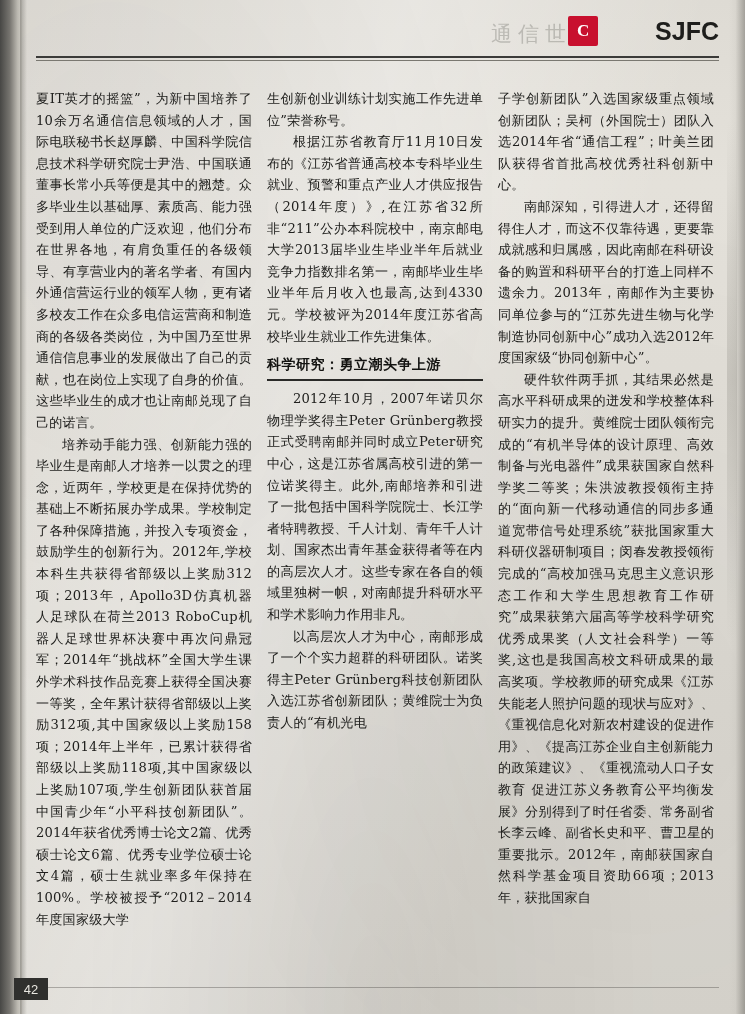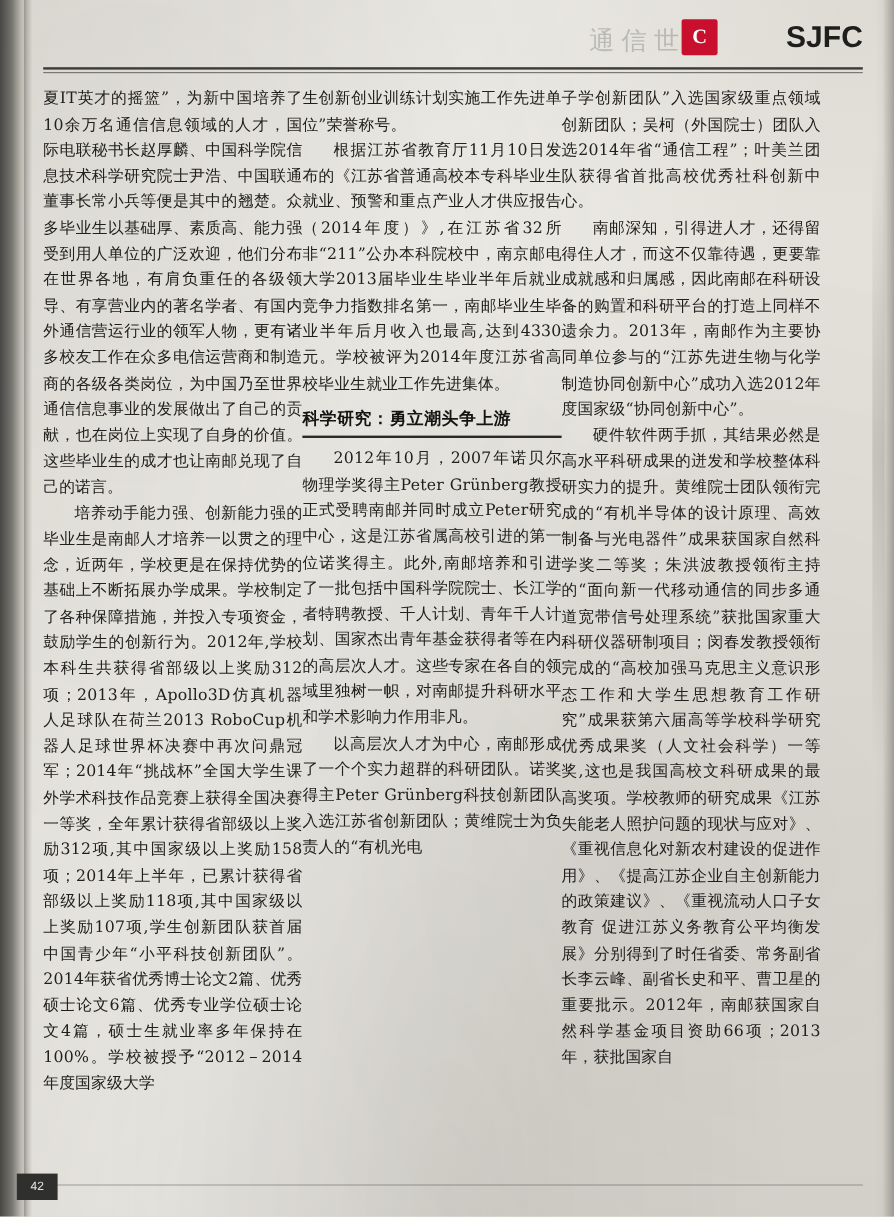--- a/index.html
+++ b/index.html
@@ -138,25 +138,25 @@
     letter-spacing: 0px;
     color: #1e1e1c;
     padding-left: 6px;
     margin-left: 48px;
   }
 
   
   .columns {
     position: absolute;
     left: 36px;
-    top: 72px;
+    top: 88px;
     width: 683px;
     height: 890px;
     display: flex;
-    gap: 0;
+    gap: 15px;
     z-index: 6;
   }
   .col {
     width: 216px;
     position: relative;
   }
   p.para {
     margin: 0 0 0 0;
     font-family: "DejaVu Serif", serif;
     font-size: 13.1px;
@@ -186,21 +186,21 @@
   
   .folio {
     position: absolute;
     left: 14px;
     bottom: 14px;
     width: 34px;
     height: 22px;
     background: #2f2f2d;
     color: #e8e6e0;
     font-family: "Liberation Sans", sans-serif;
-    font-size: 10px;
+    font-size: 13px;
     display: flex;
     align-items: center;
     justify-content: center;
     z-index: 7;
   }
   .bottom-rule {
     position: absolute;
     left: 36px;
     bottom: 26px;
     width: 683px;

